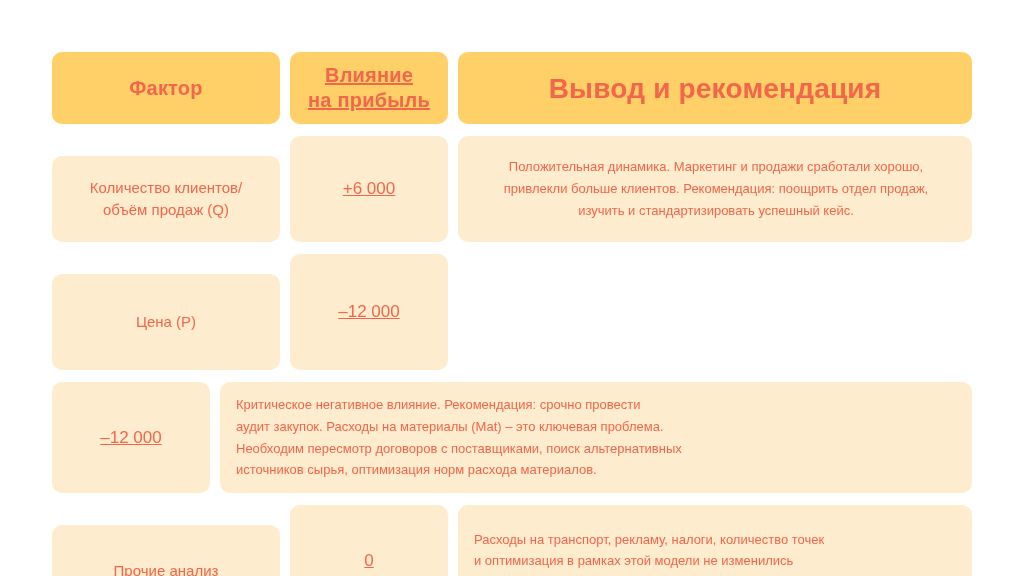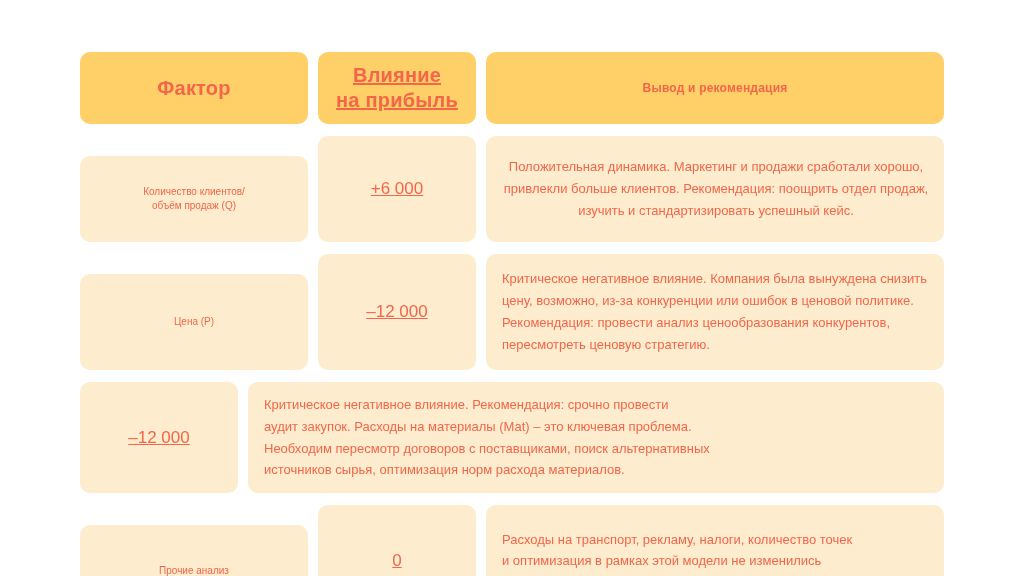--- a/index.html
+++ b/index.html
@@ -11,21 +11,21 @@
     height: 576px;
     background: #ffffff;
     font-family: "Liberation Sans", sans-serif;
     overflow: hidden;
   }
   .page {
     position: relative;
     width: 1024px;
     height: 476px;
     box-sizing: border-box;
-    padding: 52px 80px;
+    padding: 52px 52px;
   }
   .table {
     display: flex;
     flex-direction: column;
     gap: 12px;
   }
   .row {
     display: flex;
     gap: 10px;
   }
@@ -47,36 +47,36 @@
     letter-spacing: 0.2px;
     display: flex;
     align-items: center;
     justify-content: center;
     text-align: center;
     min-height: 72px;
     line-height: 1.25;
     padding: 10px 12px;
   }
   .header .c-concl {
-    font-size: 12px;
+    font-size: 28px;
   }
 
   
   .body-row .cell {
     background: #fdeccd;
     min-height: 88px;
     display: flex;
     align-items: center;
     padding: 12px 14px;
   }
   .body-row .c-factor {
     justify-content: center;
     text-align: center;
     color: #f4664a;
-    font-size: 10px;
+    font-size: 15px;
     line-height: 1.45;
     margin-top: 20px;
   }
   .body-row .c-impact {
     justify-content: flex-start;
     text-align: center;
     color: #f4664a;
     font-size: 17px;
     font-weight: normal;
   }
@@ -135,26 +135,20 @@
       </div>
     </div>
 
     <div class="row body-row row-1">
       <div class="cell c-factor">
         <span class="center-text concl-text">Цена (P)</span>
       </div>
       <div class="cell c-impact">
         <span class="center-text">–12 000</span>
       </div>
-      <div class="cell c-concl">
-        <span class="left-text concl-text">Критическое негативное влияние. Компания была вынуждена снизить
-цену, возможно, из-за конкуренции или ошибок в ценовой политике.
-Рекомендация: провести анализ ценообразования конкурентов,
-пересмотреть ценовую стратегию.</span>
-      </div>
     </div>
 
     <div class="row body-row row-2">
       <div class="cell c-impact">
         <span class="center-text">–12 000</span>
       </div>
       <div class="cell c-concl">
         <span class="left-text concl-text">Критическое негативное влияние. Рекомендация: срочно провести
 аудит закупок. Расходы на материалы (Mat) – это ключевая проблема.
 Необходим пересмотр договоров с поставщиками, поиск альтернативных

